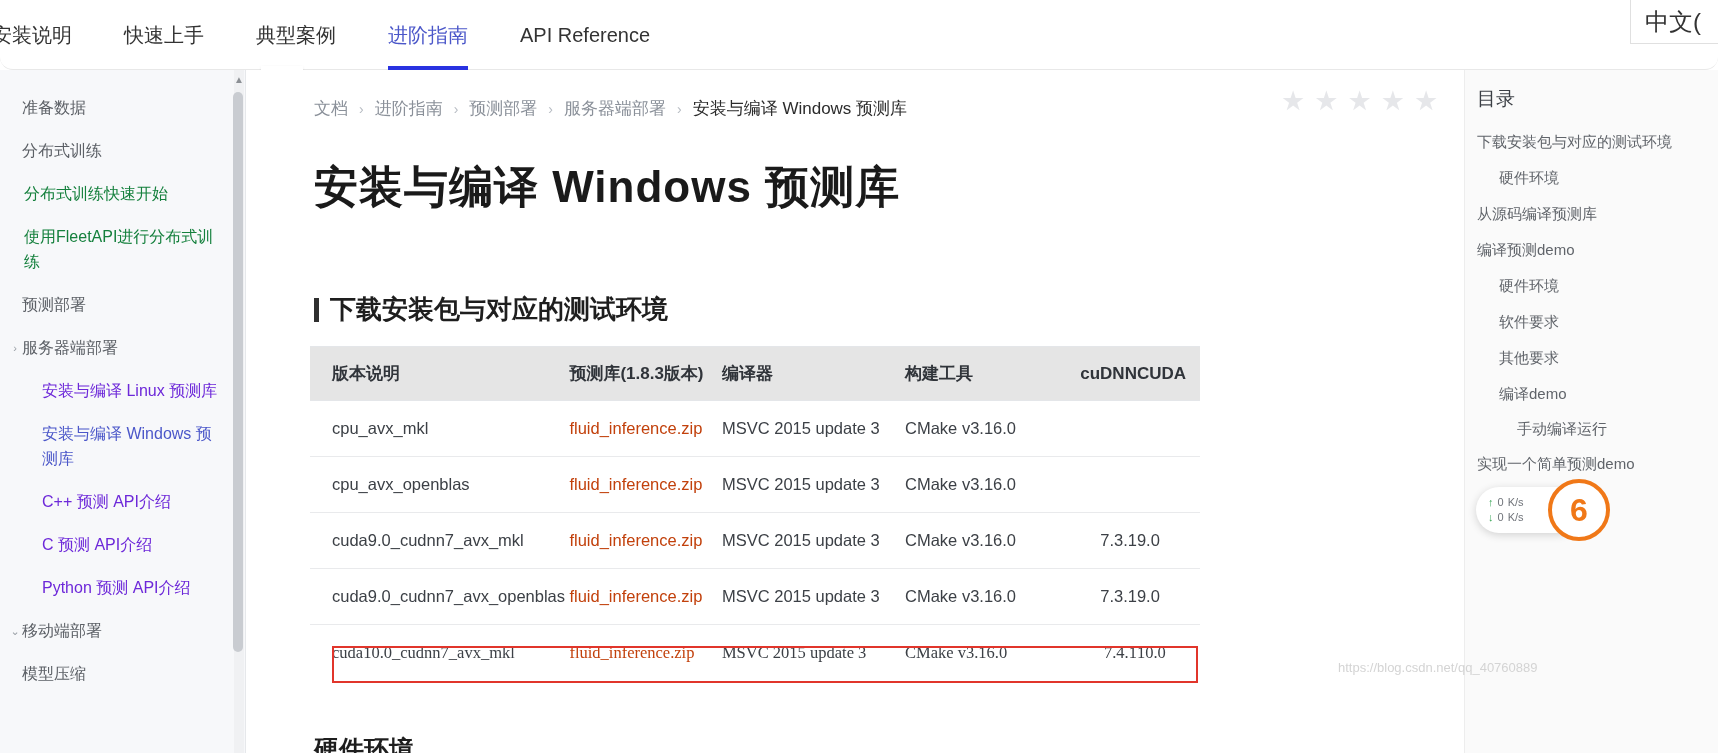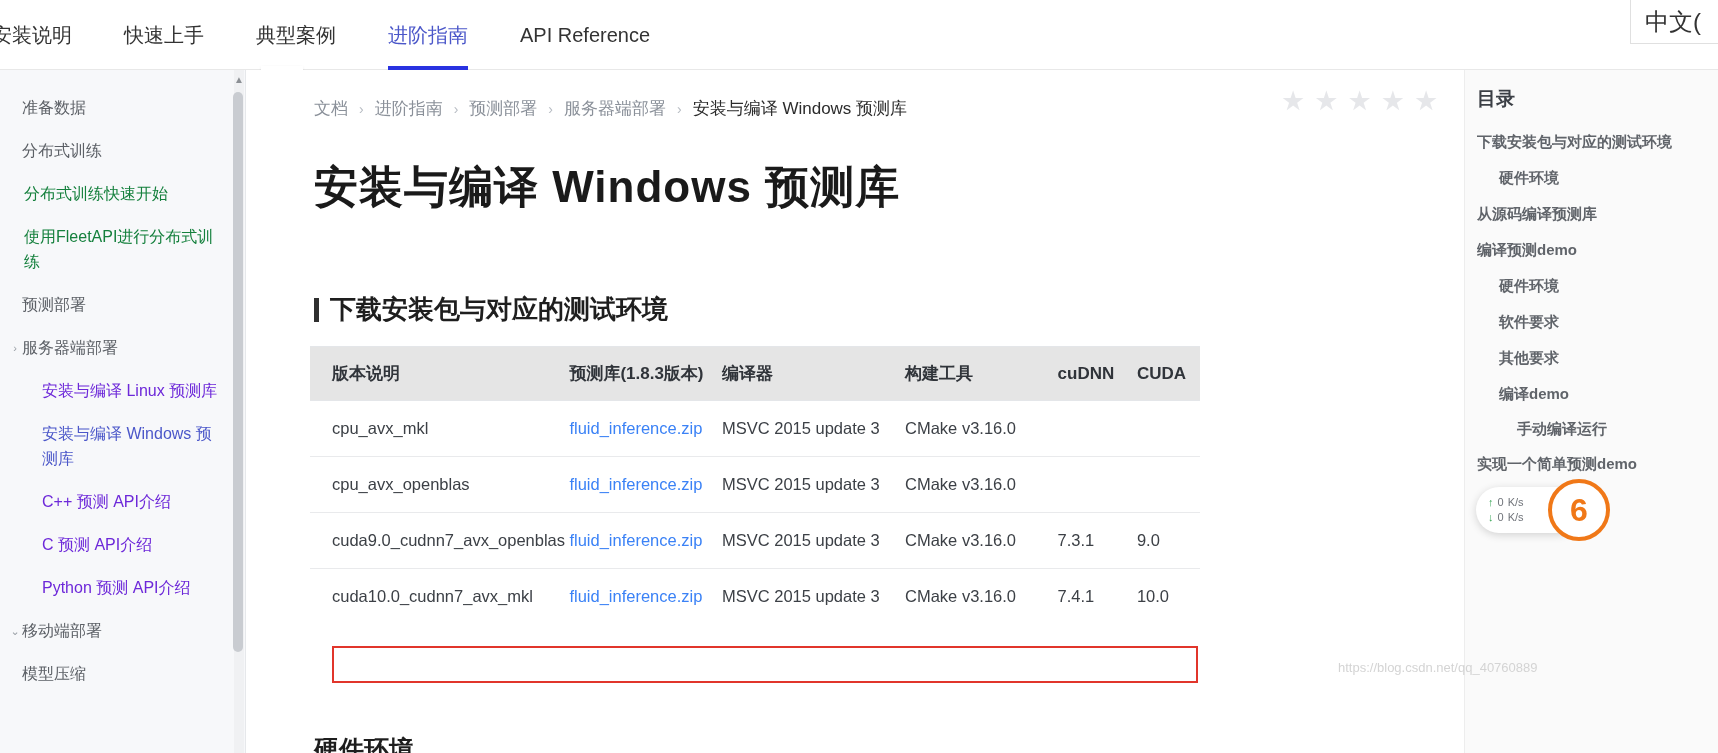--- a/index.html
+++ b/index.html
@@ -11,20 +11,21 @@
     color: #2f2f2f;
     -webkit-font-smoothing: antialiased;
   }
   #page { position: relative; width: 1718px; height: 753px; overflow: hidden; background:#fff; }
 
   
   #topnav {
     position: absolute; left: 0; top: 0; width: 1718px; height: 70px;
     background: #ffffff;
     border-bottom: 1px solid #e8e8e8;
+    border-radius: 13px;
   }
   #navlist { position: absolute; left: -34px; top: 0; height: 70px; display: flex; align-items: center; }
   .navitem {
     position: relative;
     padding: 0 26px;
     height: 70px;
     line-height: 70px;
     font-size: 20px;
     color: #333;
     white-space: nowrap;
@@ -151,25 +152,25 @@
   tbody td {
     font-size: 16.5px; color: #3c4046;
     padding: 18px 0 18px 0;
     border-bottom: 1px solid #e9eaec;
     white-space: nowrap;
   }
   th.c0, td.c0 { width: 248px; padding-left: 22px; }
   th.c1, td.c1 { width: 150px; }
   th.c2, td.c2 { width: 180px; }
   th.c3, td.c3 { width: 150px; }
-  th.c4, td.c4 { width: 78px; }
+  th.c4, td.c4 { width: 78px; text-align: right; }
   th.c5, td.c5 { width: 62px; }
-  td a { color: #3b82f6; text-decoration: none; cursor: pointer; }
+  td a { color: #c2410c; text-decoration: none; cursor: pointer; }
   tr.highlight { position: relative; }
-  tr.highlight td { border-bottom: none; }
+  tr.highlight td { border-bottom: none; font-family: Liberation Serif, serif; }
   #redbox {
     position: absolute;
     left: 22px; top: 300px;
     width: 866px; height: 37px;
     border: 2px solid #e1352b;
     pointer-events: none;
   }
 
   #sub-h2 {
     position: absolute; left: 68px; top: 663px;
@@ -178,21 +179,20 @@
   }
 
   
   #toc {
     position: absolute; left: 1464px; top: 70px;
     width: 254px; height: 683px;
     background: #fafafa;
     border-left: 1px solid #ededed;
     overflow: hidden;
     padding: 14px 0 0 12px;
-    font-weight: bold;
   }
   #toc-title { font-size: 19px; color: #3b3f45; margin: 2px 0 12px 0; }
   .toc-item { font-size: 15px; line-height: 24px; color: #60646a; cursor: pointer; white-space: nowrap; overflow: hidden; }
   .toc-l0 { padding: 6px 0 6px 0; white-space: normal; }
   .toc-l1 { padding: 6px 0 6px 22px; }
   .toc-l2 { padding: 5px 0 5px 40px; }
 
   
   #speed-widget {
     position: absolute; left: 1476px; top: 487px;
@@ -365,20 +365,28 @@
               <td class="c4"></td>
               <td class="c5"></td>
             </tr>
             <tr>
               <td class="c0">cpu_avx_openblas</td>
               <td class="c1"><a>fluid_inference.zip</a></td>
               <td class="c2">MSVC 2015 update 3</td>
               <td class="c3">CMake v3.16.0</td>
               <td class="c4"></td>
               <td class="c5"></td>
+            </tr>
+            <tr>
+              <td class="c0">cuda9.0_cudnn7_avx_mkl</td>
+              <td class="c1"><a>fluid_inference.zip</a></td>
+              <td class="c2">MSVC 2015 update 3</td>
+              <td class="c3">CMake v3.16.0</td>
+              <td class="c4">7.3.1</td>
+              <td class="c5">9.0</td>
             </tr>
             <tr>
               <td class="c0">cuda9.0_cudnn7_avx_openblas</td>
               <td class="c1"><a>fluid_inference.zip</a></td>
               <td class="c2">MSVC 2015 update 3</td>
               <td class="c3">CMake v3.16.0</td>
               <td class="c4">7.3.1</td>
               <td class="c5">9.0</td>
             </tr>
             <tr class="highlight">

